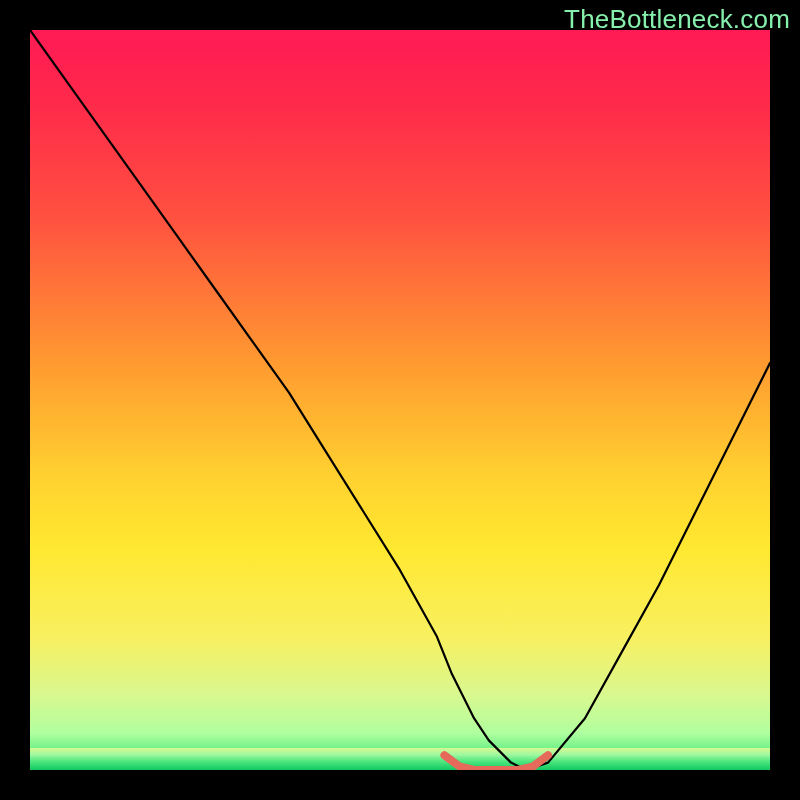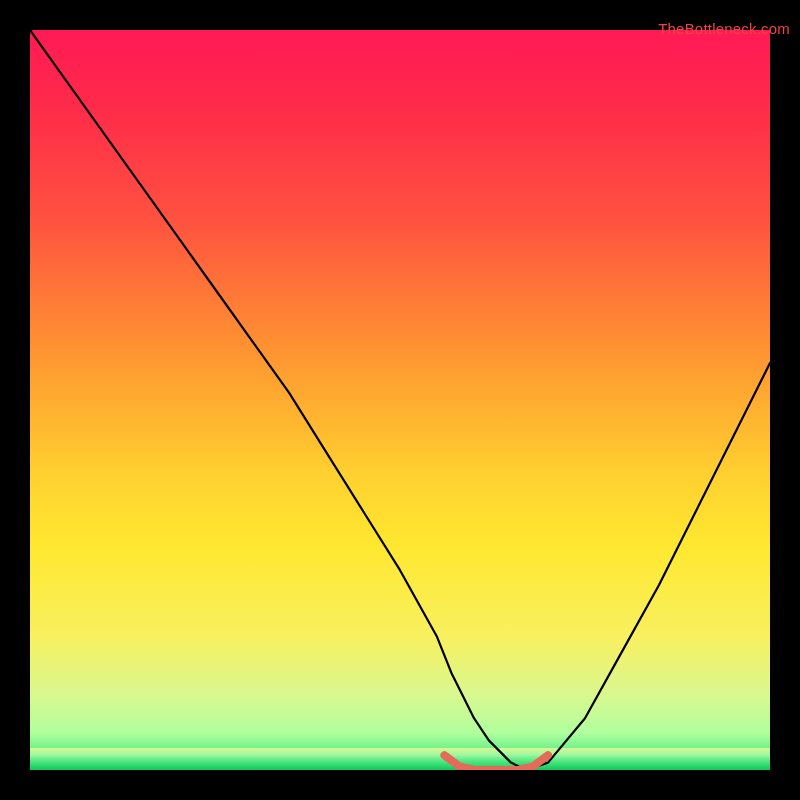--- a/index.html
+++ b/index.html
@@ -24,27 +24,26 @@
     left: 30px;
     top: 30px;
     width: 740px;
     height: 740px;
     overflow: hidden;
   }
   .watermark {
     position: absolute;
     top: 4px;
     right: 10px;
-    color: #ef4444;
-    font-size: 15px;
+    color: #86efac;
+    font-size: 26px;
     font-weight: 500;
     letter-spacing: 0.2px;
     user-select: none;
     z-index: 10;
-    margin-top: 16px;
   }
   .gradient {
     position: absolute;
     left: 0;
     top: 0;
     width: 740px;
     height: 740px;
     background: linear-gradient(
       to bottom,
       #ff1a55 0%,

